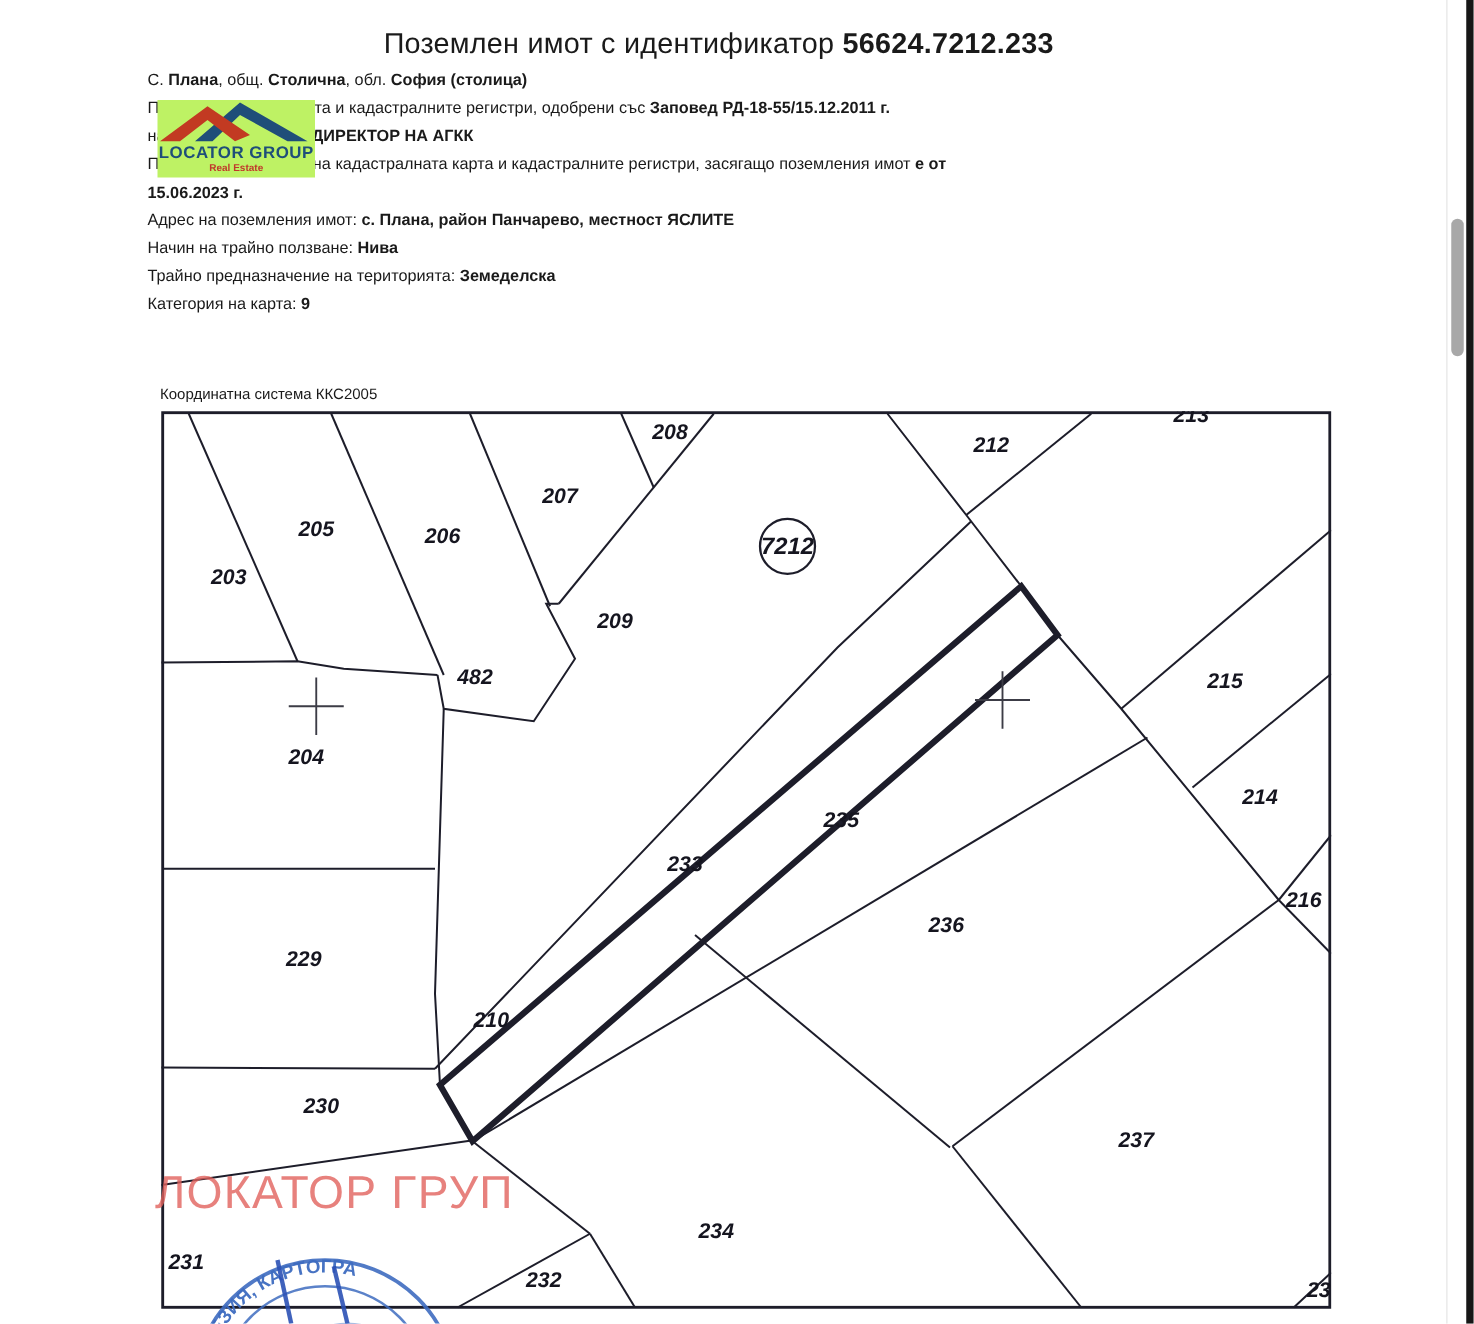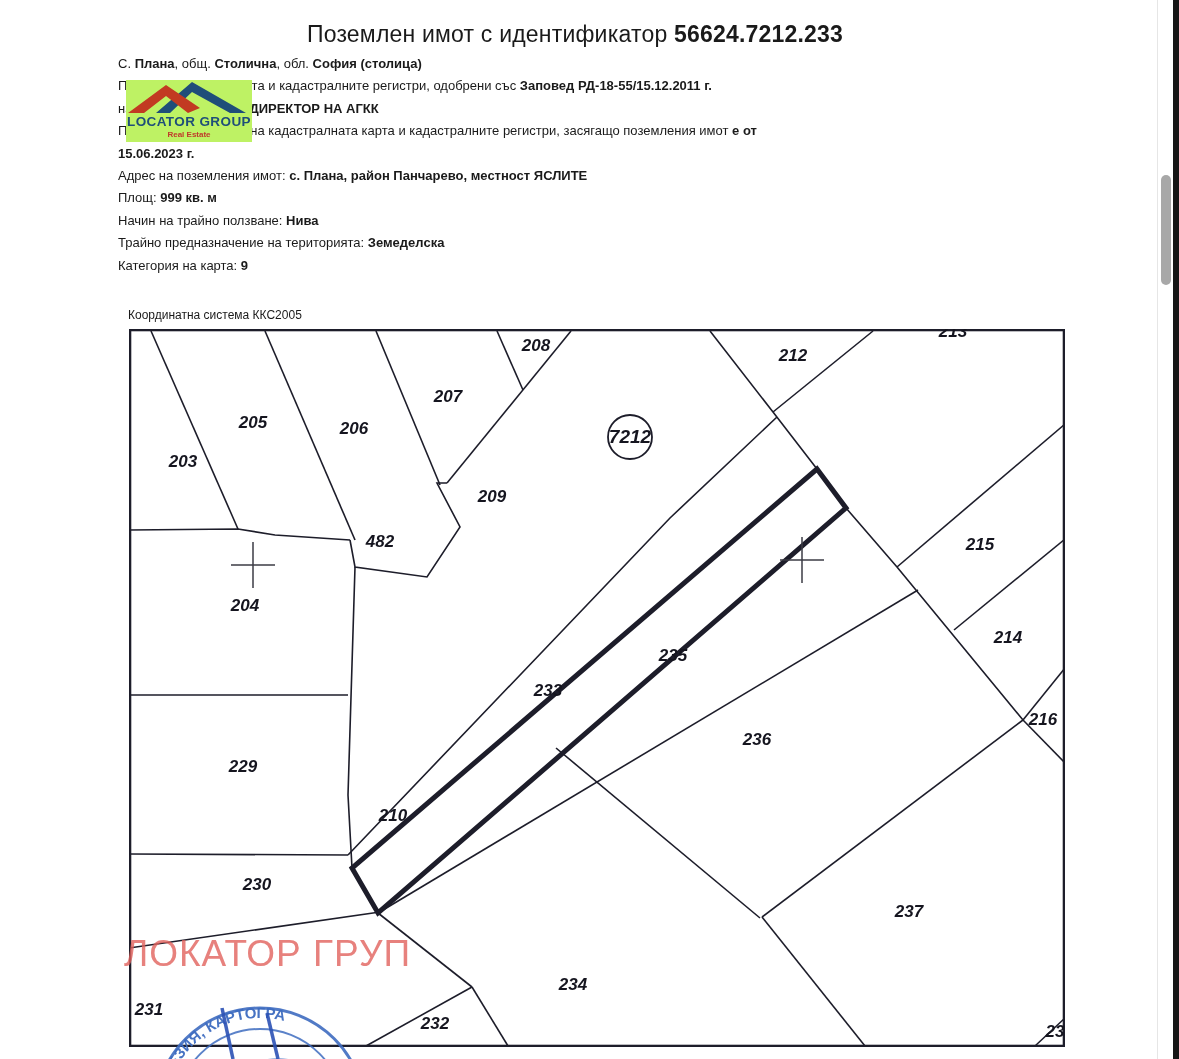--- a/index.html
+++ b/index.html
@@ -31,21 +31,20 @@
 
 <div id="title"><span>Поземлен имот с идентификатор </span><span class="b">56624.7212.233</span></div>
 
 <div id="info">
     <p><span>С. </span><span class="b">Плана</span><span>, общ. </span><span class="b">Столична</span><span>, обл. </span><span class="b">София (столица)</span></p>
     <p><span>По кадастралната карта и кадастралните регистри, одобрени със </span><span class="b">Заповед РД-18-55/15.12.2011 г.</span></p>
     <p><span>на </span><span class="b">ИЗПЪЛНИТЕЛЕН ДИРЕКТОР НА АГКК</span></p>
     <p><span>Последно изменение на кадастралната карта и кадастралните регистри, засягащо поземления имот </span><span class="b">е от</span></p>
     <p><span class="b">15.06.2023 г.</span></p>
     <p><span>Адрес на поземления имот: </span><span class="b">с. Плана, район Панчарево, местност ЯСЛИТЕ</span></p>
-    <p><span>Площ: </span><span class="b">999 кв. м</span></p>
     <p><span>Начин на трайно ползване: </span><span class="b">Нива</span></p>
     <p><span>Трайно предназначение на територията: </span><span class="b">Земеделска</span></p>
     <p><span>Категория на карта: </span><span class="b">9</span></p>
   </div>
 
 <div id="logo">
   <svg width="126" height="34" viewBox="0 0 126 34">
     <polygon points="30,33 66,2 120,33 104,33 66,12 44,33" fill="#1f4e79"></polygon>
     <polygon points="2,33 40,5 74,28 62,33 40,16 18,33" fill="#c23a22"></polygon>
   </svg>

